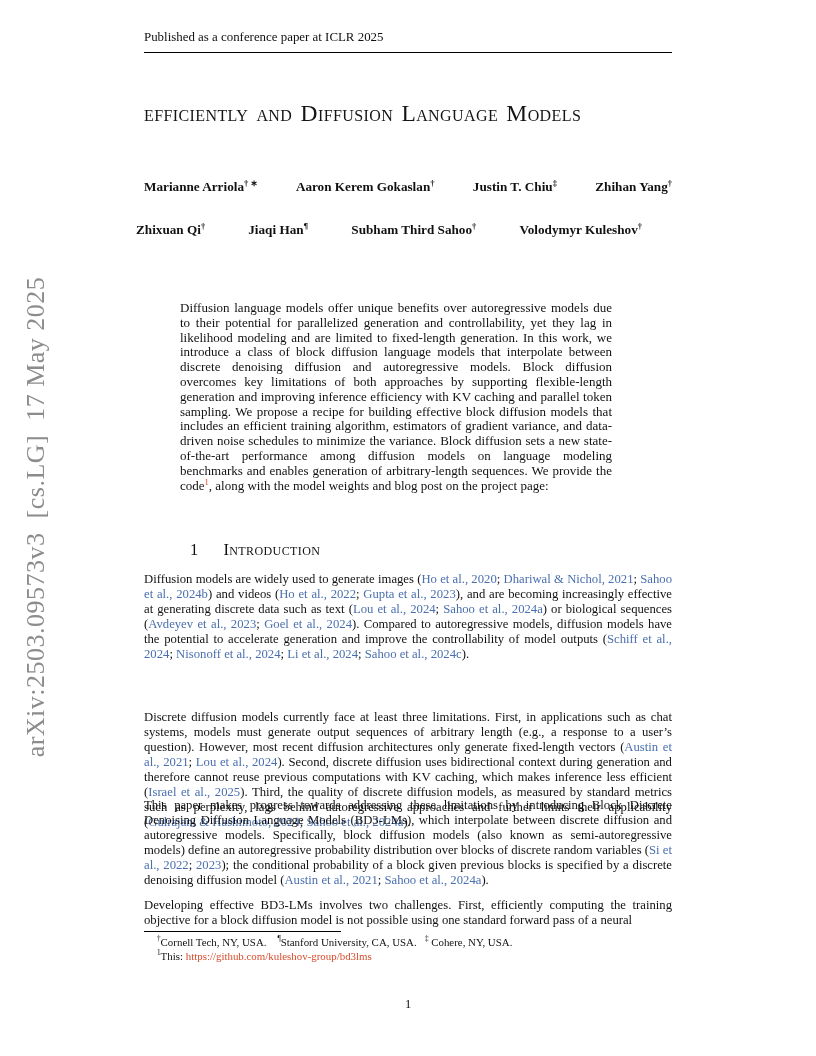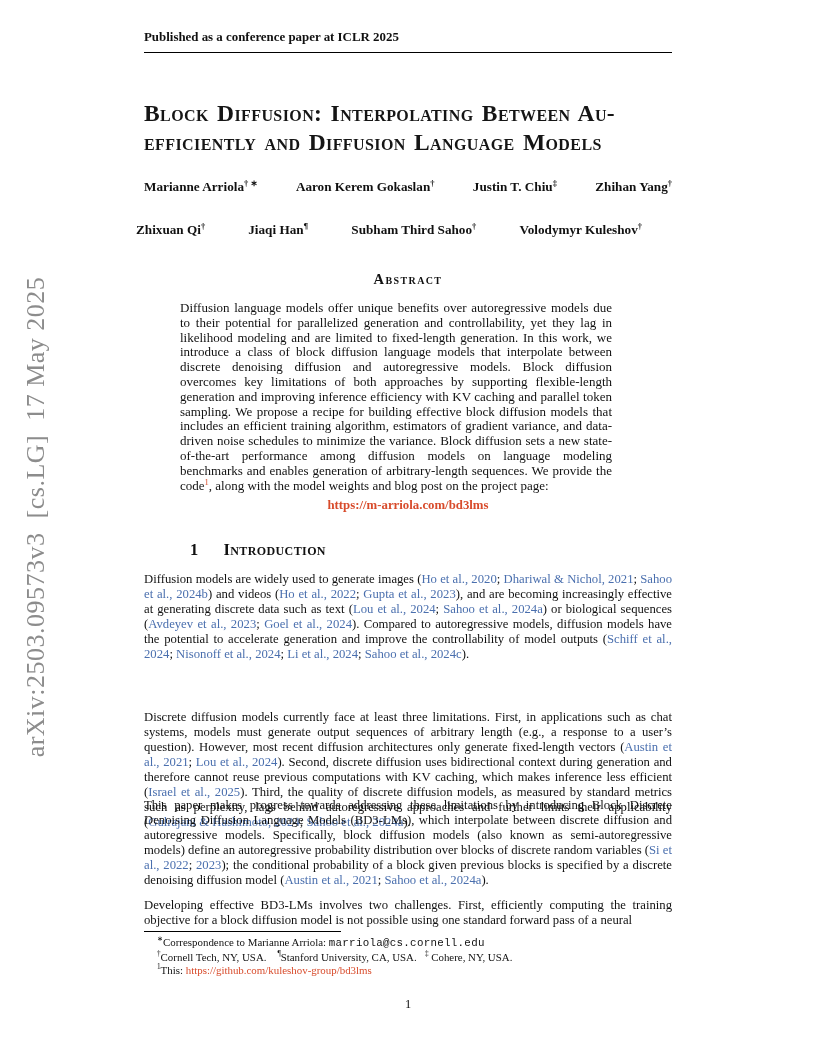--- a/index.html
+++ b/index.html
@@ -3,21 +3,21 @@
 <meta charset="utf-8">
 <style>
   html,body { margin:0; padding:0; background:#e8e8e8; }
   .page {
     position:relative; width:816px; height:1056px; margin:0 auto;
     background:#ffffff; color:#111;
     font-family:"Liberation Serif", serif;
     overflow:hidden;
   }
   .abs { position:absolute; }
-  .col { left:144px; width:528px;font-weight:bold; }
+  .col { left:144px; width:528px; }
 
   .header {
     top:30px; font-size:12.9px;
     border-bottom:1.1px solid #000; padding-bottom:7px;
   }
 
   .title {
     top:99px; font-variant:small-caps;
     font-size:23.5px; line-height:29px; letter-spacing:0.4px; word-spacing:2px;
     color:#151515;
@@ -73,61 +73,55 @@
 </head>
 <body>
 
 <div class="page">
 
   <div class="abs watermark">arXiv:2503.09573v3  [cs.LG]  17 May 2025</div>
 
   <div class="abs col header">Published as a conference paper at ICLR 2025</div>
 
   <div class="abs col title">
-    <div>Block Diffusion: Interpolating Between Au-</div>
     <div>efficiently and Diffusion Language Models</div>
   </div>
 
   <div class="abs col authors-row authors-row1">
     <span class="author"><span>Marianne Arriola</span><span class="author-sup">† ∗</span></span>
     <span class="author"><span>Aaron Kerem Gokaslan</span><span class="author-sup">†</span></span>
     <span class="author"><span>Justin T. Chiu</span><span class="author-sup">‡</span></span>
     <span class="author"><span>Zhihan Yang</span><span class="author-sup">†</span></span>
   </div>
 
   <div class="abs authors-row authors-row2" style="left:136px;">
     <span class="author"><span>Zhixuan Qi</span><span class="author-sup">†</span></span>
     <span class="author"><span>Jiaqi Han</span><span class="author-sup">¶</span></span>
     <span class="author"><span>Subham Third Sahoo</span><span class="author-sup">†</span></span>
     <span class="author"><span>Volodymyr Kuleshov</span><span class="author-sup">†</span></span>
   </div>
 
-  <div class="abs col abstract-heading">Abstract</div>
 
   <div class="abs abstract-body"><span>Diffusion language models offer unique benefits over autoregressive models due to their potential for parallelized generation and controllability, yet they lag in likelihood modeling and are limited to fixed-length generation. In this work, we introduce a class of block diffusion language models that interpolate between discrete denoising diffusion and autoregressive models. Block diffusion overcomes key limitations of both approaches by supporting flexible-length generation and improving inference efficiency with KV caching and parallel token sampling. We propose a recipe for building effective block diffusion models that includes an efficient training algorithm, estimators of gradient variance, and data-driven noise schedules to minimize the variance. Block diffusion sets a new state-of-the-art performance among diffusion models on language modeling benchmarks and enables generation of arbitrary-length sequences. We provide the code</span><span class="sup link">1</span><span>, along with the model weights and blog post on the project page:</span></div>
 
-  <div class="abs col project-link-line">
-    <span class="link">https://m-arriola.com/bd3lms</span>
-  </div>
 
   <div class="abs col section-heading">
     <span class="section-number">1</span>
     <span class="section-title">Introduction</span>
   </div>
 
   <div class="para p1"><span>Diffusion models are widely used to generate images (</span><span class="cite">Ho et al., 2020</span><span>; </span><span class="cite">Dhariwal &amp; Nichol, 2021</span><span>; </span><span class="cite">Sahoo et al., 2024b</span><span>) and videos (</span><span class="cite">Ho et al., 2022</span><span>; </span><span class="cite">Gupta et al., 2023</span><span>), and are becoming increasingly effective at generating discrete data such as text (</span><span class="cite">Lou et al., 2024</span><span>; </span><span class="cite">Sahoo et al., 2024a</span><span>) or biological sequences (</span><span class="cite">Avdeyev et al., 2023</span><span>; </span><span class="cite">Goel et al., 2024</span><span>). Compared to autoregressive models, diffusion models have the potential to accelerate generation and improve the controllability of model outputs (</span><span class="cite">Schiff et al., 2024</span><span>; </span><span class="cite">Nisonoff et al., 2024</span><span>; </span><span class="cite">Li et al., 2024</span><span>; </span><span class="cite">Sahoo et al., 2024c</span><span>).</span></div>
 
   <div class="para p2"><span>Discrete diffusion models currently face at least three limitations. First, in applications such as chat systems, models must generate output sequences of arbitrary length (e.g., a response to a user’s question). However, most recent diffusion architectures only generate fixed-length vectors (</span><span class="cite">Austin et al., 2021</span><span>; </span><span class="cite">Lou et al., 2024</span><span>). Second, discrete diffusion uses bidirectional context during generation and therefore cannot reuse previous computations with KV caching, which makes inference less efficient (</span><span class="cite">Israel et al., 2025</span><span>). Third, the quality of discrete diffusion models, as measured by standard metrics such as perplexity, lags behind autoregressive approaches and further limits their applicability (</span><span class="cite">Gulrajani &amp; Hashimoto, 2024</span><span>; </span><span class="cite">Sahoo et al., 2024a</span><span>).</span></div>
 
   <div class="para p3"><span>This paper makes progress towards addressing these limitations by introducing Block Discrete Denoising Diffusion Language Models (BD3-LMs), which interpolate between discrete diffusion and autoregressive models. Specifically, block diffusion models (also known as semi-autoregressive models) define an autoregressive probability distribution over blocks of discrete random variables (</span><span class="cite">Si et al., 2022</span><span>; </span><span class="cite">2023</span><span>); the conditional probability of a block given previous blocks is specified by a discrete denoising diffusion model (</span><span class="cite">Austin et al., 2021</span><span>; </span><span class="cite">Sahoo et al., 2024a</span><span>).</span></div>
 
   <div class="para p4"><span>Developing effective BD3-LMs involves two challenges. First, efficiently computing the training objective for a block diffusion model is not possible using one standard forward pass of a neural</span></div>
 
   <div class="abs footnote-block">
     <div class="footnote-rule"></div>
-    <p class="footnote-line"><span class="sup">∗</span><span>Correspondence to Marianne Arriola: </span><span class="mono">marriola@cs.cornell.edu</span></p>
     <p class="footnote-line"><span class="sup">†</span><span>Cornell Tech, NY, USA. </span><span class="sup">¶</span><span>Stanford University, CA, USA.  </span><span class="sup">‡</span><span> Cohere, NY, USA.</span></p>
     <p class="footnote-line"><span class="sup">1</span><span>This: </span><span class="link">https://github.com/kuleshov-group/bd3lms</span></p>
   </div>
 
   <div class="abs page-number">1</div>
 
 </div>
 
 </body></html>

